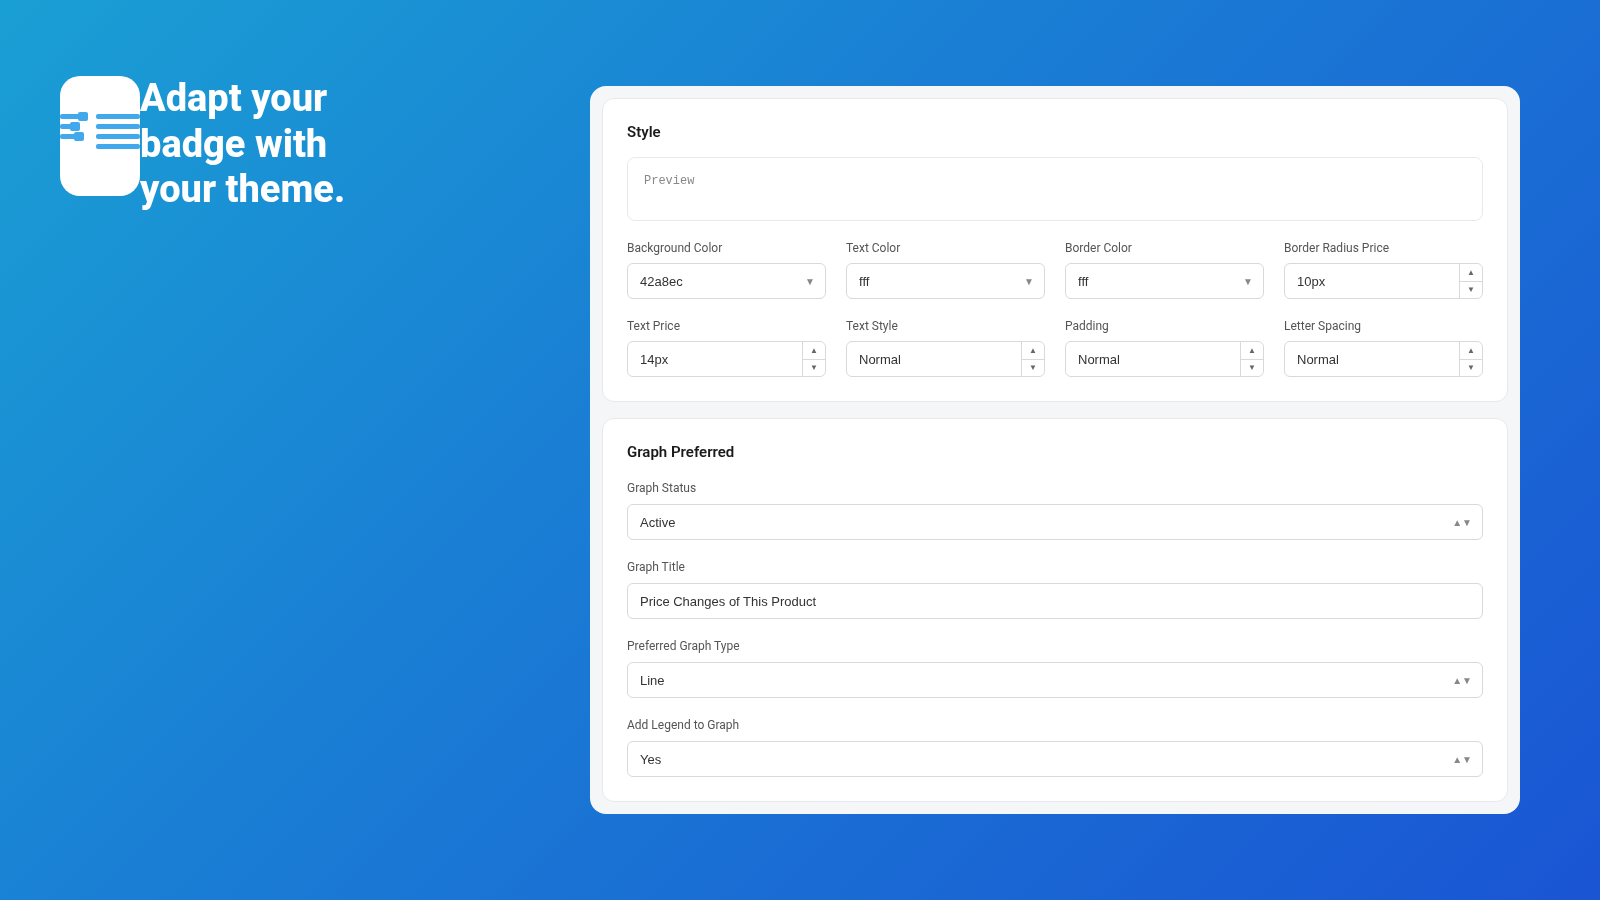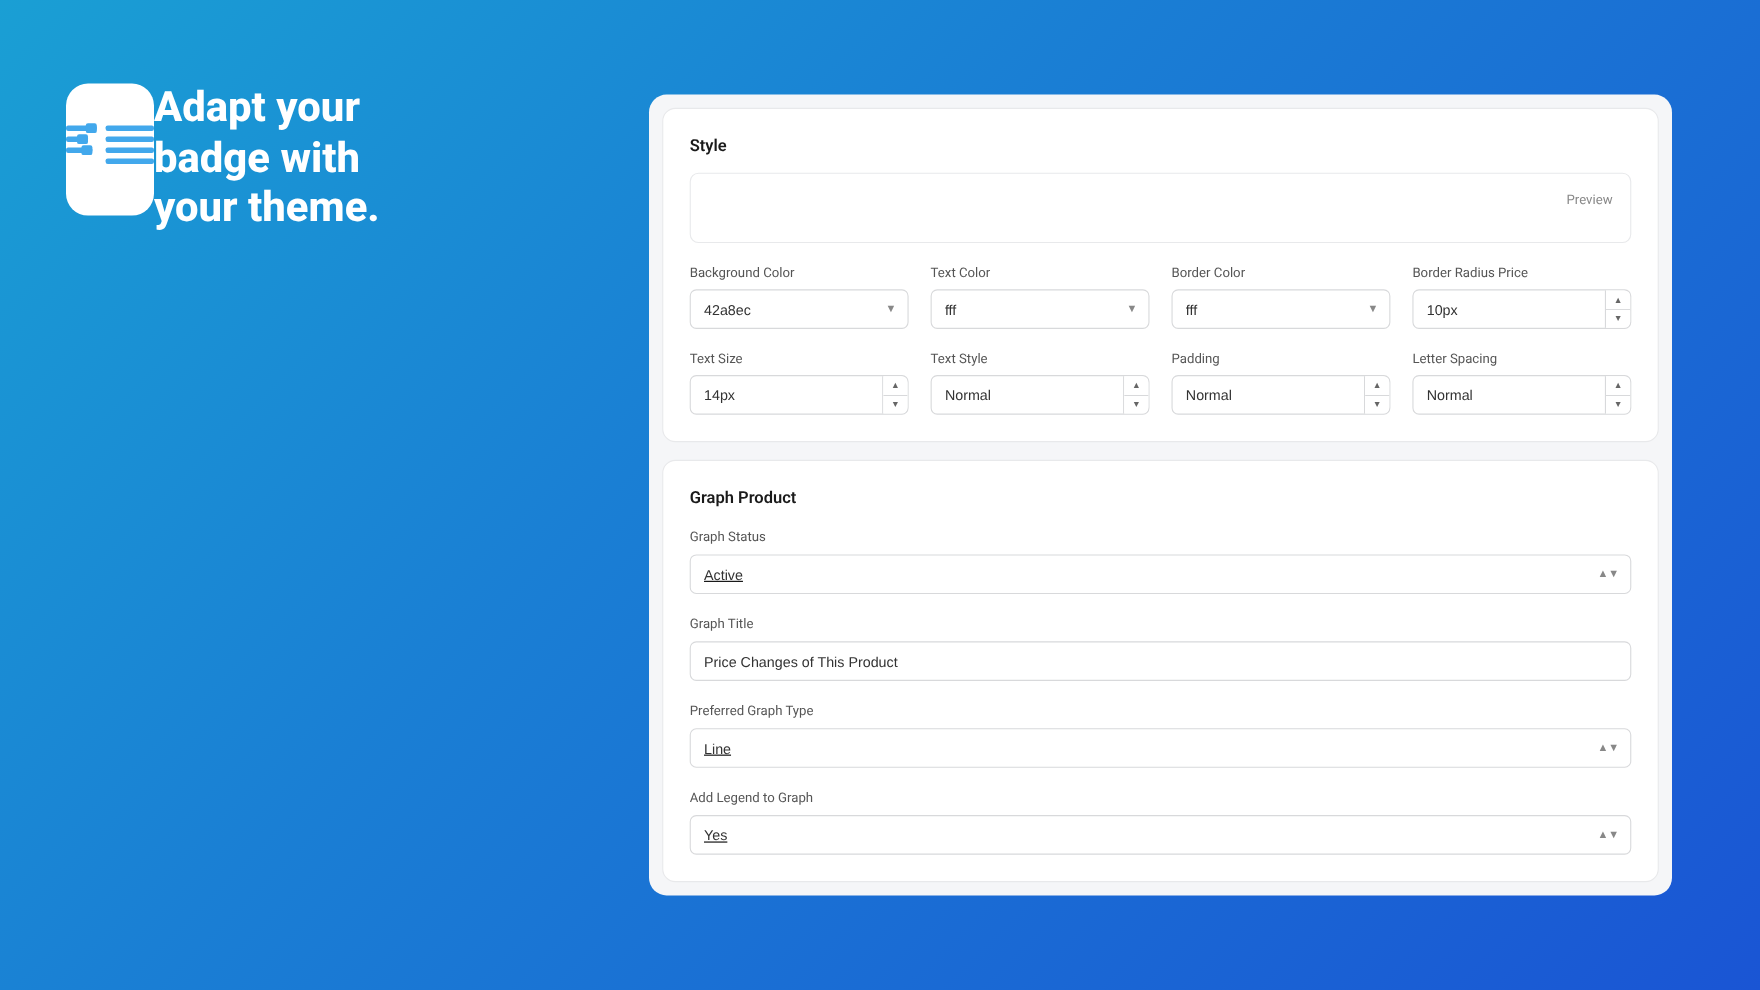--- a/index.html
+++ b/index.html
@@ -90,21 +90,22 @@
       flex-direction: column;
       align-items: center;
     }
 
     .preview-label {
       font-size: 12px;
       color: #888;
       margin-bottom: 16px;
       align-self: flex-start;
       width: 100%;
-      text-align: right;
+      text-align: left;
+      font-family: Liberation Mono, monospace;
     }
 
     .preview-badge {
       background: #42a8ec;
       color: white;
       font-size: 14px;
       padding: 8px 20px;
       border-radius: 20px;
       margin-bottom: 16px;
     }
@@ -230,21 +231,20 @@
     }
 
     .full-width-wrapper {
       position: relative;
       border: 1px solid #d8d9db;
       border-radius: 6px;
       background: white;
       height: 36px;
       display: flex;
       align-items: center;
-      text-decoration: underline;
     }
 
     .full-width-wrapper select {
       border: none;
       outline: none;
       font-size: 13px;
       color: #333;
       background: transparent;
       width: 100%;
       padding: 0 30px 0 12px;
@@ -346,21 +346,21 @@
           <div class="spinner-buttons">
             <button class="spinner-btn">▲</button>
             <button class="spinner-btn">▼</button>
           </div>
         </div>
       </div>
     </div>
 
     <div class="form-grid-4">
       <div class="form-group">
-        <label class="form-label">Text Size</label>
+        <label class="form-label">Text Price</label>
         <div class="spinner-wrapper">
           <input type="text" value="14px" style="">
           <div class="spinner-buttons">
             <button class="spinner-btn">▲</button>
             <button class="spinner-btn">▼</button>
           </div>
         </div>
       </div>
 
       <div class="form-group">
@@ -392,21 +392,21 @@
           <div class="spinner-buttons">
             <button class="spinner-btn">▲</button>
             <button class="spinner-btn">▼</button>
           </div>
         </div>
       </div>
     </div>
   </div>
 
   <div class="graph-settings-card">
-    <div class="section-title">Graph Product</div>
+    <div class="section-title">Graph Preferred</div>
 
     <div class="graph-form-group">
       <label class="form-label">Graph Status</label>
       <div style="height: 8px;"></div>
       <div class="full-width-wrapper">
         <select>
           <option>Active</option>
           <option>Inactive</option>
         </select>
         <span class="chevron">▲▼</span>

